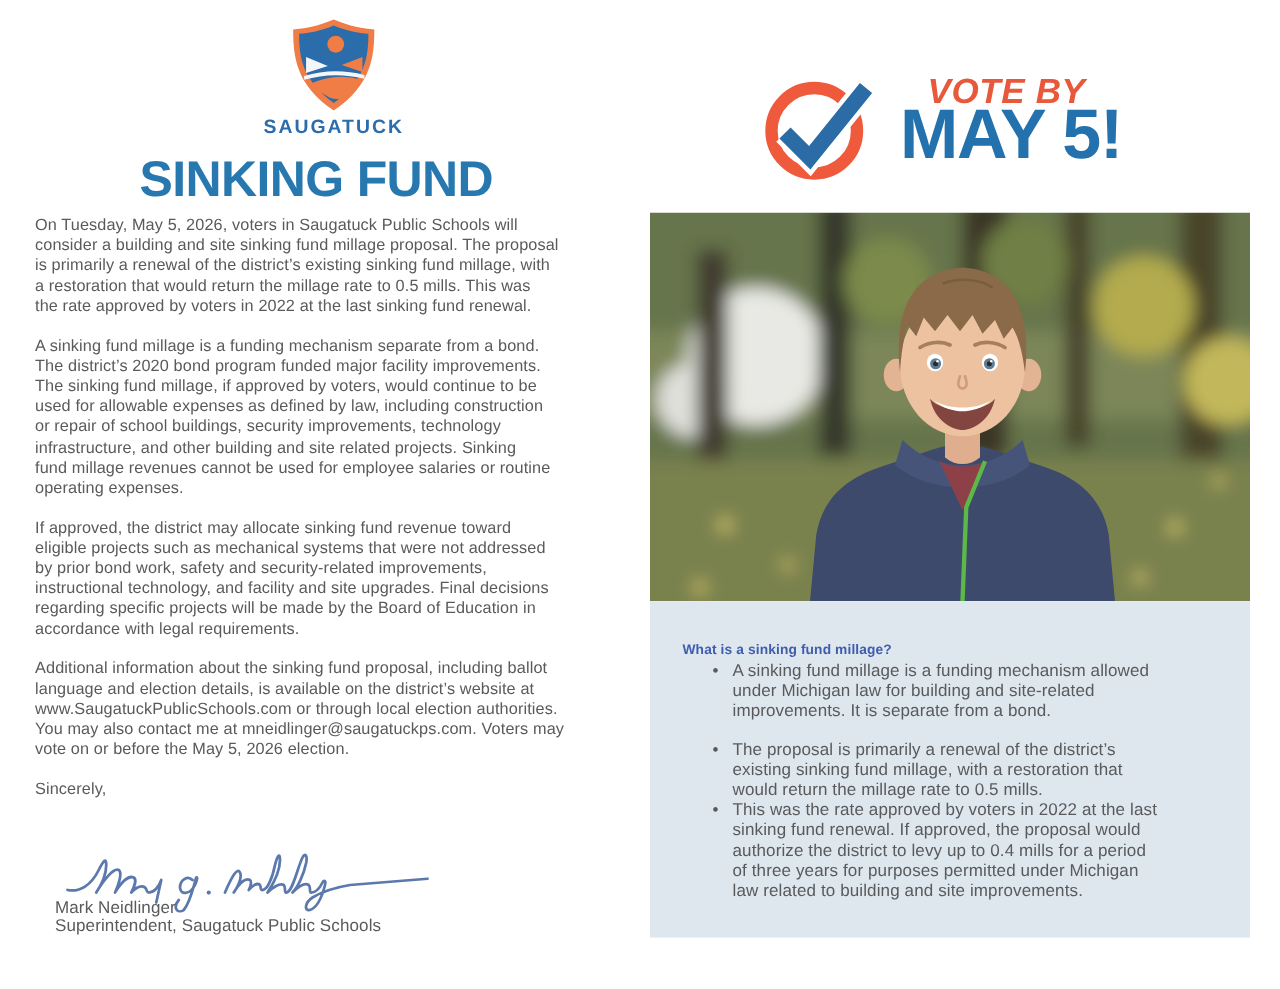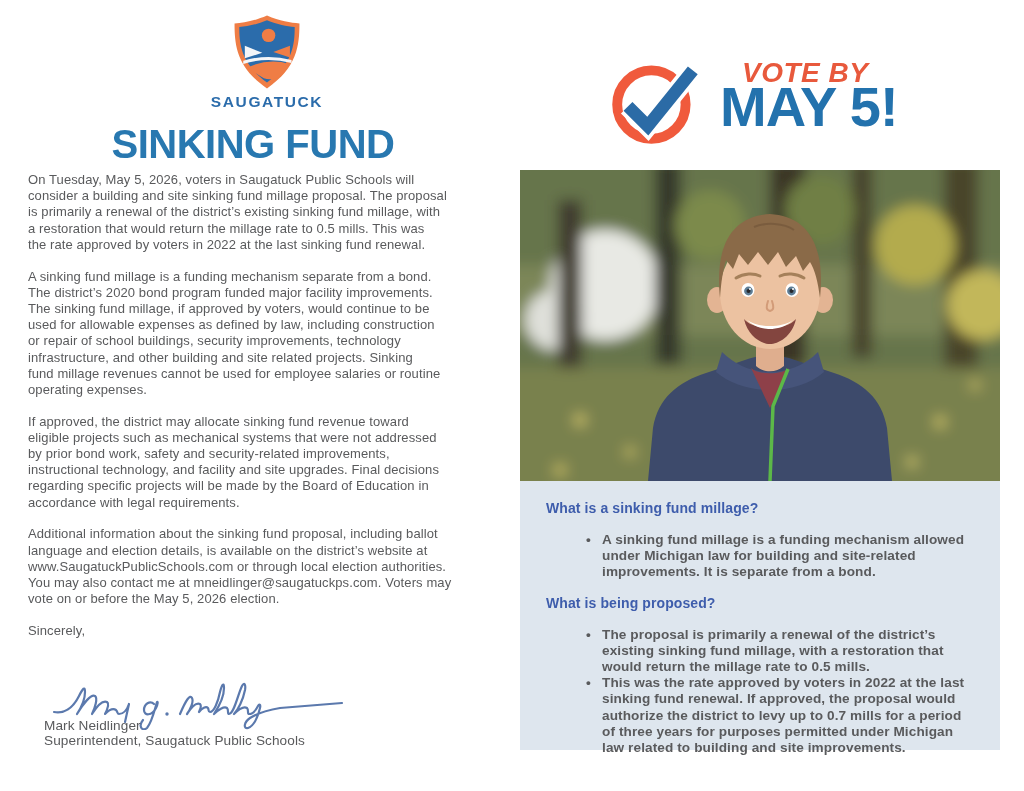--- a/index.html
+++ b/index.html
@@ -39,25 +39,25 @@
     position:absolute;left:200px;top:74px;font-size:56px;font-weight:bold;
     letter-spacing:-1px;color:var(--may-blue,#2372ad);
   }
   .photo{position:absolute;left:0;top:170px;width:480px;height:311px;overflow:hidden;}
   .photo svg{display:block;}
   .info-box{
     position:absolute;left:0;top:481px;width:480px;height:269px;box-sizing:border-box;
     background:var(--box-bg,#dee6ee);padding:19px 18px 0 26px;
   }
   .q-heading{
-    font-size:14px;font-weight:bold;color:var(--heading-blue,#3e5dac);
-    letter-spacing:0.1px;margin:0 0 3px 0;
+    font-size:11px;font-weight:bold;color:var(--heading-blue,#3e5dac);
+    letter-spacing:0.1px;margin:14px 0 3px 0;
   }
   .q-heading + .bullets{margin-bottom:14px;}
-  .bullets{list-style:none;margin:16px;padding:0;font-weight:bold;}
+  .bullets{list-style:none;margin:0;padding:0;}
   .bullets li{
     position:relative;padding-left:40px;font-size:13.6px;line-height:16.2px;
     color:var(--body-text,#595a5c);white-space:pre-line;letter-spacing:0.1px;margin:0;
   }
   .bullets li::before{content:"•";position:absolute;left:24px;top:0;color:var(--body-text,#595a5c);}
 </style>
 </head>
 <body>
 
 <div class="page">
@@ -192,26 +192,25 @@
       </svg>
     </div>
 
     <div class="info-box">
       <div class="q-heading">What is a sinking fund millage?</div>
       <ul class="bullets">
         <li>A sinking fund millage is a funding mechanism allowed
 under Michigan law for building and site-related
 improvements. It is separate from a bond.</li>
       </ul>
-      <div class="q-heading">What is being proposed?</div>
       <ul class="bullets">
         <li>The proposal is primarily a renewal of the district’s
 existing sinking fund millage, with a restoration that
 would return the millage rate to 0.5 mills.</li>
         <li>This was the rate approved by voters in 2022 at the last
 sinking fund renewal. If approved, the proposal would
-authorize the district to levy up to 0.7 mills for a period
+authorize the district to levy up to 0.4 mills for a period
 of three years for purposes permitted under Michigan
 law related to building and site improvements.</li>
       </ul>
     </div>
   </div>
 </div>
 
 </body></html>

